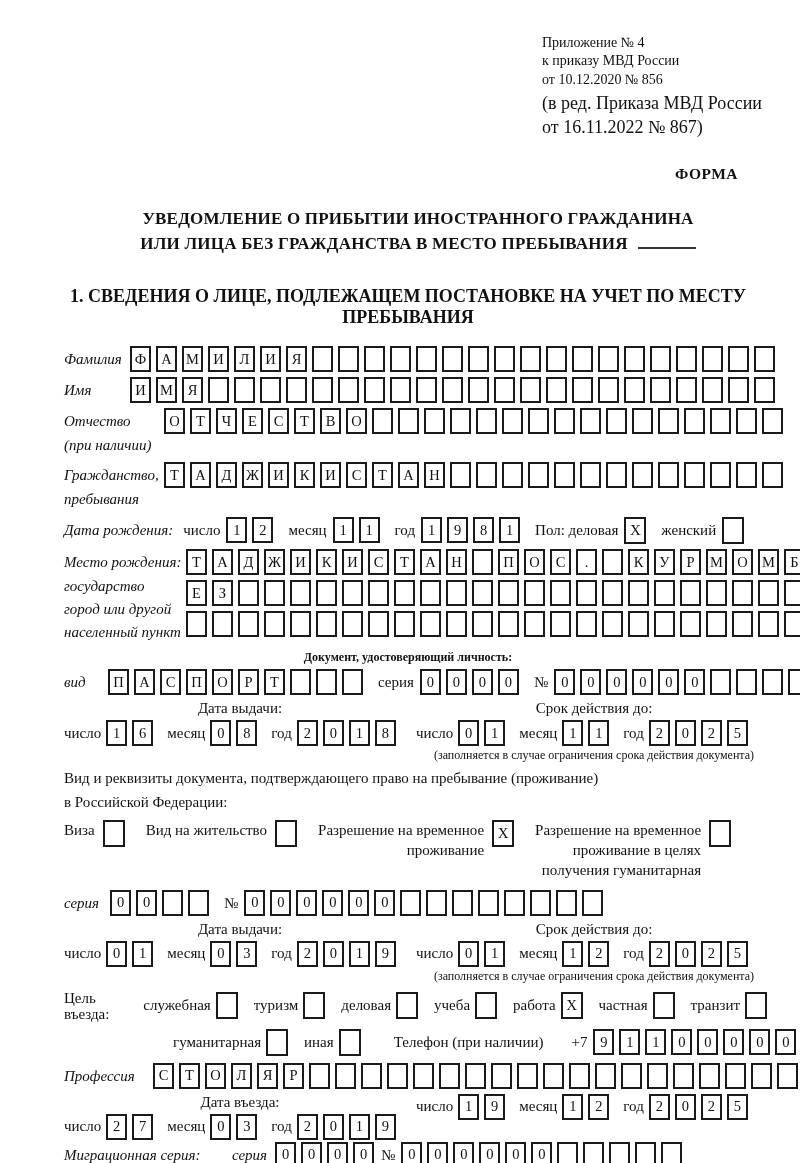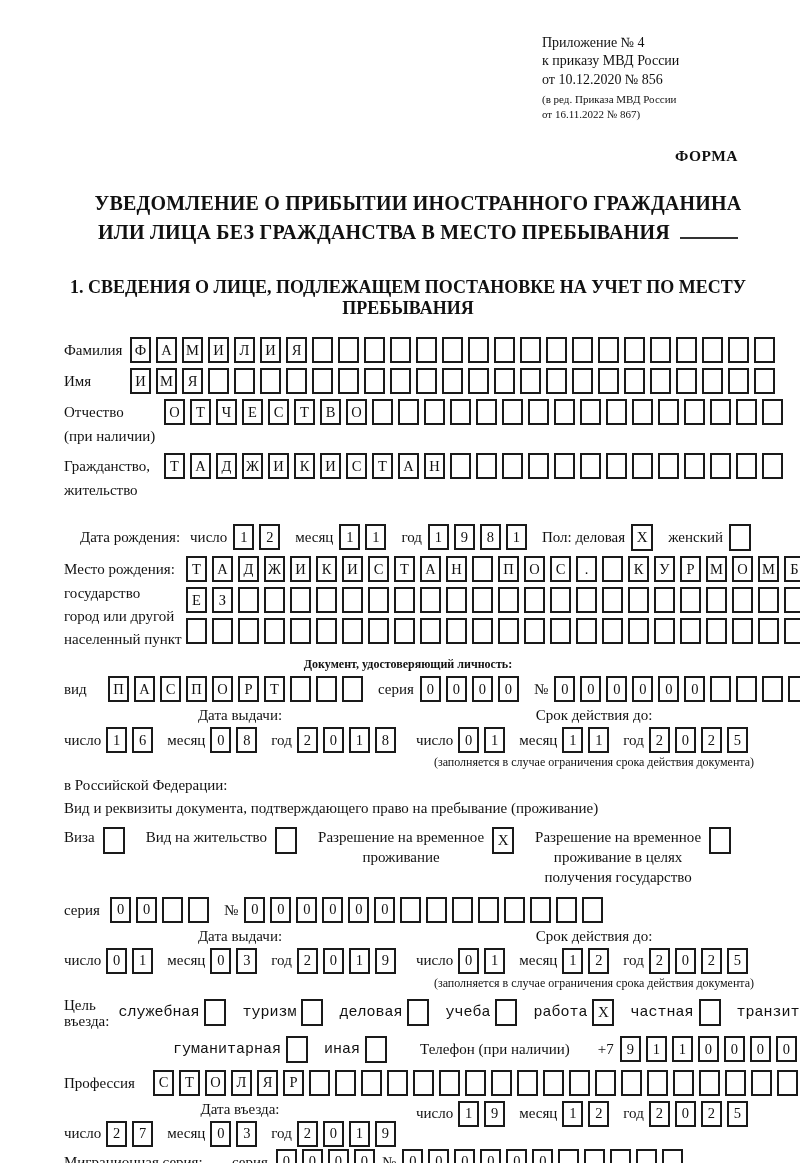--- a/index.html
+++ b/index.html
@@ -1,56 +1,56 @@
 <!DOCTYPE html>
 <html><head>
 <meta charset="utf-8">
 <style>
   html,body{margin:0;padding:0;background:#fff;}
   body{width:800px;height:1163px;color:#111;font-family:"Liberation Serif","DejaVu Serif",serif;font-size:15px;overflow:hidden;}
   .page{box-sizing:border-box;width:800px;height:1131px;padding:34px 28px 0 64px;position:relative;}
   
   .top-right{margin-left:478px;font-size:14px;line-height:1.32;}
-  .top-right .sub{font-size:11px;margin-top:3px;line-height:1.3;}
+  .top-right .sub{font-size:18px;margin-top:3px;line-height:1.3;}
   .form-word{text-align:right;font-weight:bold;margin:26px 34px 0 0;font-size:15.5px;letter-spacing:.5px;}
   
-  .title{margin-top:24px;text-align:center;font-weight:bold;font-size:20px;line-height:1.45;letter-spacing:.2px;}
+  .title{margin-top:24px;text-align:center;font-weight:bold;font-size:17px;line-height:1.45;letter-spacing:.2px;}
   .blank-line{display:inline-block;width:58px;border-bottom:2px solid #333;height:12px;margin-left:10px;}
   .sect{margin:30px 0 18px -20px;text-align:center;font-weight:bold;font-size:18px;}
   
   .cell{box-sizing:border-box;flex:none;width:21px;height:26px;border:2px solid #1a1a1a;display:inline-flex;align-items:center;justify-content:center;font-size:14.5px;margin-right:5px;background:#fff;}
   .cells{display:flex;flex-wrap:nowrap;}
   .checkbox{width:22px;height:27px;font-size:15px;}
   
   .row{display:flex;align-items:flex-start;margin-bottom:5px;}
-  .flabel{flex:none;line-height:26px;}
+  .flabel{flex:none;line-height:26px;font-style:italic;}
   .w66{width:66px;} .w100{width:100px;} .w122{width:122px;} .w108{width:108px;}
   .lline{display:block;line-height:23px;}
   .lline:first-child{line-height:26px;}
   .stack > .cells{margin-bottom:5px;}
   .inline-label{line-height:26px;margin:0 6px 0 10px;flex:none;}
   
   .date-pair{display:flex;margin:4px 0 2px 0;}
   .date-col{width:352px;}
   .date-col.right{width:356px;}
   .date-title{text-align:center;margin-bottom:3px;}
   .date-line{display:flex;align-items:center;}
   .date-line .dlabel{margin-right:5px;}
   .date-line .grp{display:flex;margin-right:9px;}
   .note{font-size:12px;text-align:center;margin-top:2px;white-space:nowrap;}
   
   .res-intro{line-height:1.55;margin-top:4px;}
   .res-opts{display:flex;align-items:flex-start;margin:6px 0 10px 0;}
   .res-opt{display:flex;align-items:flex-start;margin-right:16px;}
-  .res-opt .txt{text-align:center;line-height:20px;margin-right:8px;}
+  .res-opt .txt{text-align:right;line-height:20px;margin-right:8px;}
   .res-opt .txt .lline{line-height:20px;}
   .purpose-line{display:flex;align-items:center;margin-bottom:7px;flex-wrap:nowrap;}
-  .purpose-line .opt-label{margin:0 5px 0 11px;line-height:27px;white-space:nowrap;font-family:Liberation Mono, monospace;}
+  .purpose-line .opt-label{margin:0 5px 0 11px;line-height:27px;white-space:nowrap;}
   .purpose-line .opt-label:first-of-type{margin-left:9px;}
-  .mt2{margin-top:2px;} .mt6{margin-top:22px;justify-content:center;}
+  .mt2{margin-top:2px;} .mt6{margin-top:6px;}
   .heading-center{text-align:center;font-weight:bold;margin:6px 0 4px -20px;font-size:12px;}
 </style>
 </head>
 <body>
 
 <div class="page">
 
   <div class="top-right">
     <div>Приложение № 4</div>
     <div>к приказу МВД России</div>
@@ -162,21 +162,21 @@
         <span class="cell"></span>
         <span class="cell"></span>
         <span class="cell"></span>
         <span class="cell"></span>
       </div>
   </div>
 
   <div class="row">
     <div class="flabel w100">
       <span class="lline">Гражданство,</span>
-      <span class="lline">жительство</span>
+      <span class="lline">пребывания</span>
     </div>
     <div class="cells">
         <span class="cell">Т</span>
         <span class="cell">А</span>
         <span class="cell">Д</span>
         <span class="cell">Ж</span>
         <span class="cell">И</span>
         <span class="cell">К</span>
         <span class="cell">И</span>
         <span class="cell">С</span>
@@ -393,22 +393,22 @@
             <span class="cell">0</span>
             <span class="cell">2</span>
             <span class="cell">5</span>
           </span>
       </div>
       <div class="note">(заполняется в случае ограничения срока действия документа)</div>
     </div>
   </div>
 
   <div class="res-intro">
+    <div>Вид и реквизиты документа, подтверждающего право на пребывание (проживание)</div>
     <div>в Российской Федерации:</div>
-    <div>Вид и реквизиты документа, подтверждающего право на пребывание (проживание)</div>
   </div>
 
   <div class="res-opts">
     <div class="res-opt">
       <span class="txt">
           <span class="lline">Виза</span>
         </span>
       <span class="cell checkbox"></span>
     </div>
     <div class="res-opt">
@@ -421,21 +421,21 @@
       <span class="txt">
         <span class="lline">Разрешение на временное</span>
         <span class="lline">проживание</span>
       </span>
       <span class="cell checkbox">X</span>
     </div>
     <div class="res-opt" style="margin-right:0;">
       <span class="txt">
         <span class="lline">Разрешение на временное</span>
         <span class="lline">проживание в целях</span>
-        <span class="lline">получения государство</span>
+        <span class="lline">получения гуманитарная</span>
       </span>
       <span class="cell checkbox"></span>
     </div>
   </div>
 
   <div class="row">
     <span class="flabel" style="width:46px;">серия</span>
     <span class="cells">
         <span class="cell">0</span>
         <span class="cell">0</span>

